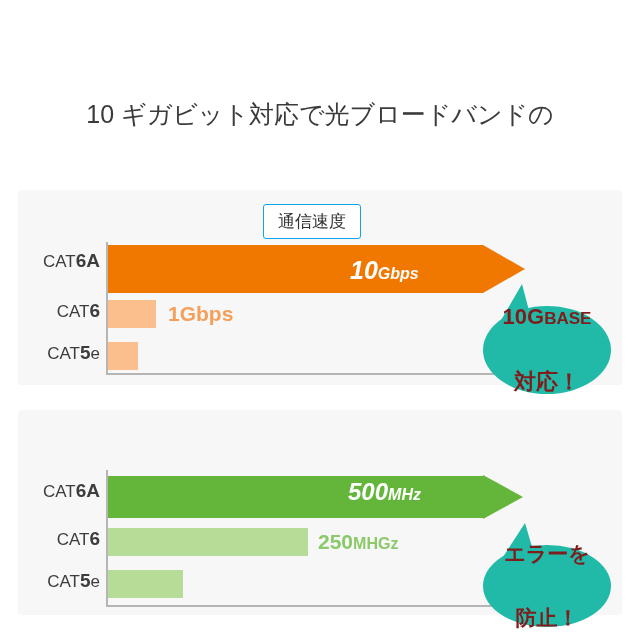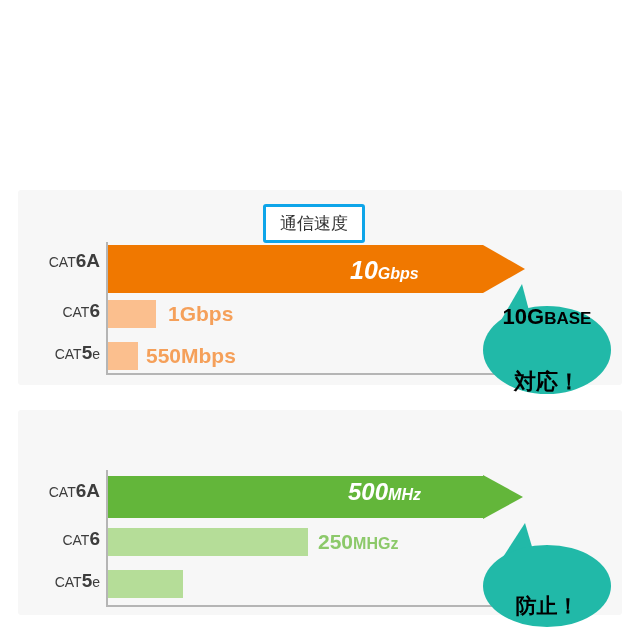--- a/index.html
+++ b/index.html
@@ -35,21 +35,21 @@
     position:absolute;
     background:#f7f7f7;
     border-radius:3px;
   }
   #panel-speed{left:18px;top:190px;width:604px;height:195px;}
   #panel-band{left:18px;top:410px;width:604px;height:205px;}
 
   .panel-label{
     position:absolute;
     background:#ffffff;
-    border:3px solid #0ea5e9;
+    border:1px solid #0ea5e9;
     border-radius:3px;
     font-size:17px;
     color:#333333;
     padding:5px 14px;
     white-space:nowrap;
   }
 
   
   .axis-v{
     position:absolute;
@@ -60,21 +60,21 @@
     height:2px;background:#b5b5b5;
   }
 
   
   .rowlabel{
     position:absolute;
     white-space:nowrap;
     color:#3d3d3d;
     text-align:right;
   }
-  .rowlabel .small{font-size:14px;}
+  .rowlabel .small{font-size:17px;}
   .rowlabel .big{font-size:19px;font-weight:bold;}
 
   
   .bar{position:absolute;}
   .bar-arrow{
     position:absolute;
     height:0;width:0;
     border-top:24px solid transparent;
     border-bottom:24px solid transparent;
   }
@@ -90,35 +90,36 @@
   .plainval{
     position:absolute;white-space:nowrap;font-weight:bold;
   }
 
   
   .bubble{
     position:absolute;
     border-radius:50%;
     display:flex;flex-direction:column;
     align-items:center;justify-content:center;
-    color:#000000;font-weight:bold;
+    color:#7f1d1d;font-weight:bold;
     text-align:center;line-height:1.12;
   }
   .bubble .l1{display:block;}
   .bubble .l2{display:block;margin-top:40px;}
   .bubble-tail{
     position:absolute;width:0;height:0;
   }
 </style>
 </head>
 <body>
 
 <div class="page">
 
   <div class="subtitle">
+    <div>10 ギガビット対応で光ブロードバンドの</div>
   </div>
 
   <div class="panel" id="panel-speed">
 
     <div class="panel-label" style="left:245px;top:14px;">通信速度</div>
 
     <div class="axis-v" style="left:88px;top:52px;height:133px;"></div>
     <div class="axis-h" style="left:88px;top:183px;width:425px;"></div>
 
     <div class="rowlabel" style="left:-6px;top:60px;width:88px;padding-right:8px;">
@@ -135,23 +136,20 @@
     </div>
     <div class="bar" style="left:90px;top:110px;width:48px;height:28px;background:#fbbf8e;"></div>
     <div class="plainval" style="left:150px;top:112px;font-size:21px;color:#f5a05a;">
       <span>1</span><span>Gbps</span>
     </div>
 
     <div class="rowlabel" style="left:-6px;top:152px;width:88px;padding-right:8px;">
       <span class="small">CAT</span><span class="big">5</span><span class="small">e</span>
     </div>
     <div class="bar" style="left:90px;top:152px;width:30px;height:28px;background:#fbbf8e;"></div>
-    <div class="plainval" style="left:128px;top:154px;font-size:21px;color:#f5a05a;">
-      <span>550</span><span>Mbps</span>
-    </div>
   </div>
 
   <div class="bubble-tail" style="left:500px;top:284px;border-left:22px solid transparent;border-right:10px solid transparent;border-bottom:38px solid #21b9a8;"></div>
   <div class="bubble" style="left:483px;top:306px;width:128px;height:88px;background:#21b9a8;font-size:22px;">
     <span class="l1"><span>10G</span><span style="font-size:17px;">BASE</span></span>
     <span class="l2">対応！</span>
   </div>
 
   <div class="panel" id="panel-band">
 
@@ -177,16 +175,17 @@
     </div>
 
     <div class="rowlabel" style="left:-6px;top:160px;width:88px;padding-right:8px;">
       <span class="small">CAT</span><span class="big">5</span><span class="small">e</span>
     </div>
     <div class="bar" style="left:90px;top:160px;width:75px;height:28px;background:#b5dd98;"></div>
   </div>
 
   <div class="bubble-tail" style="left:503px;top:523px;border-left:22px solid transparent;border-right:10px solid transparent;border-bottom:34px solid #21b9a8;"></div>
   <div class="bubble" style="left:483px;top:545px;width:128px;height:82px;background:#21b9a8;font-size:21px;">
+    <span class="l1">エラーを</span>
     <span class="l2">防止！</span>
   </div>
 
 </div>
 
 </body></html>

